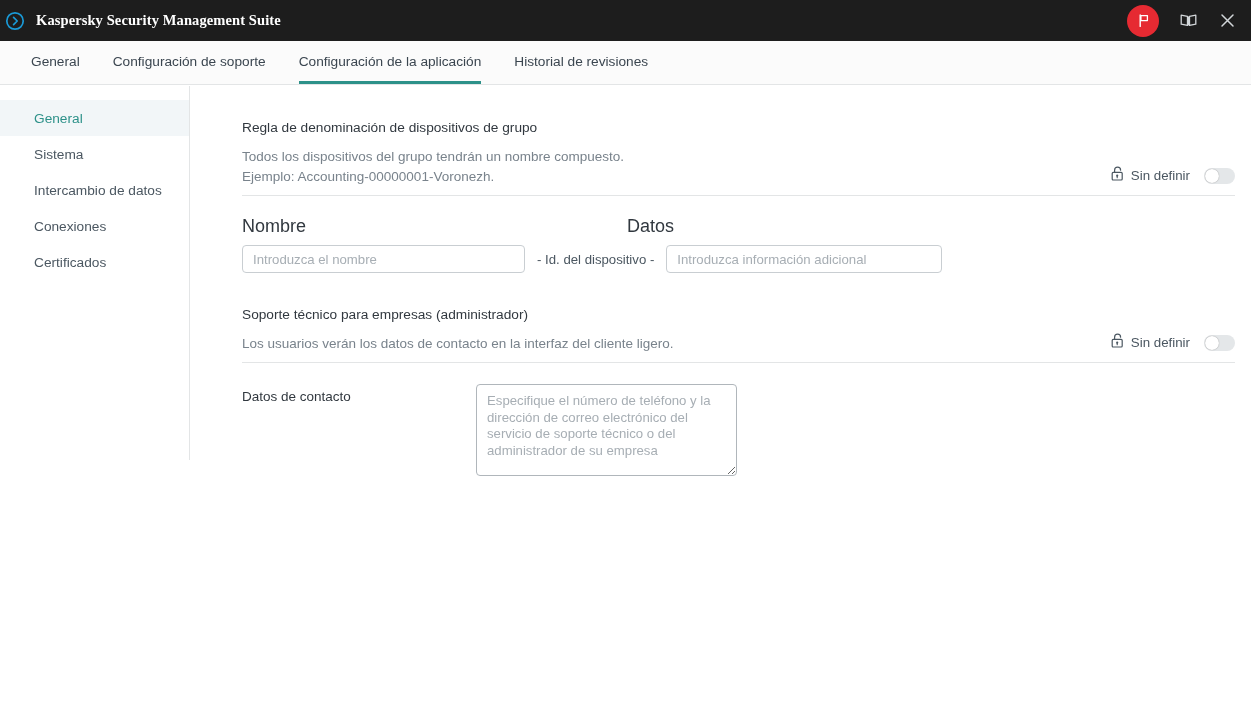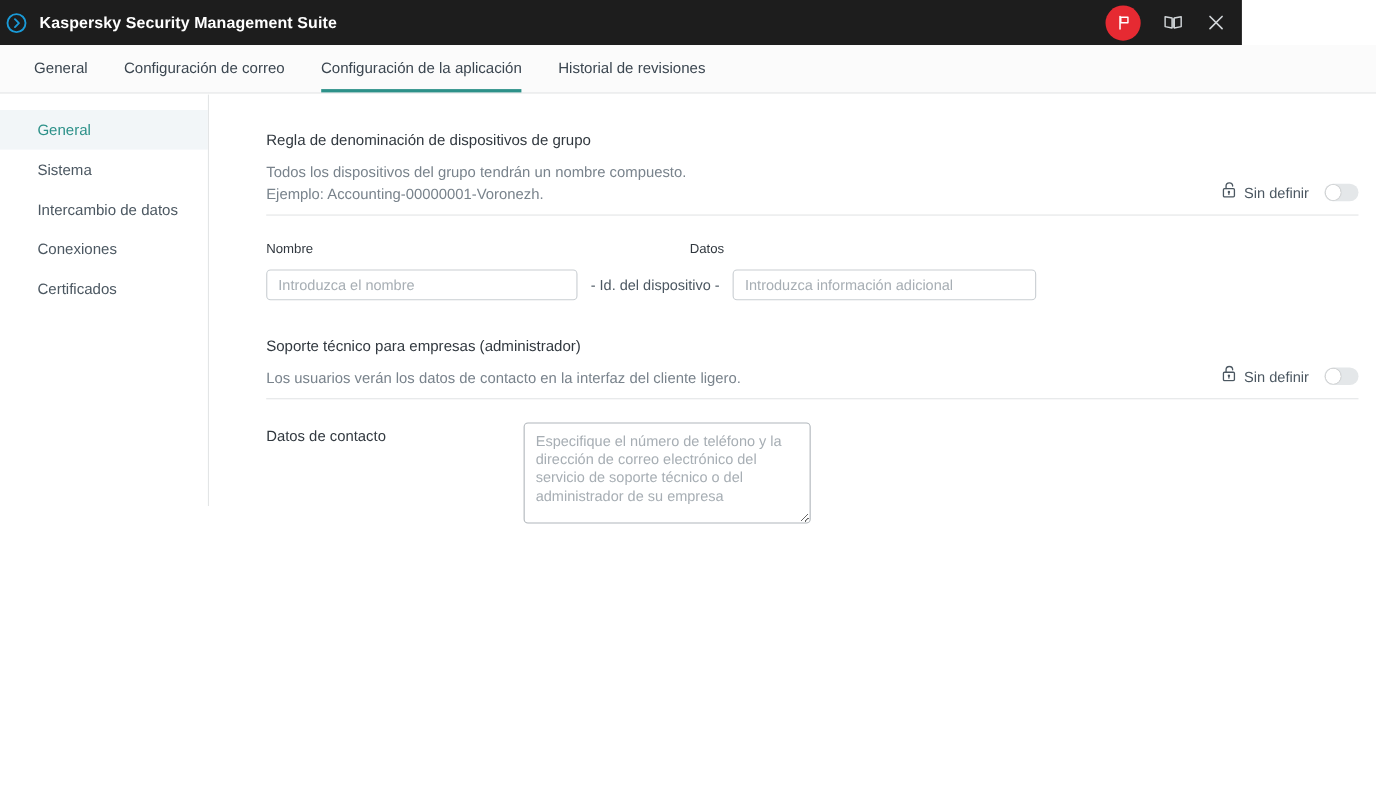--- a/index.html
+++ b/index.html
@@ -6,23 +6,23 @@
   html, body {
     width: 1251px; height: 720px;
     font-family: "Liberation Sans", sans-serif;
     background: #ffffff;
     overflow: hidden;
   }
 
   
   .titlebar {
     position: absolute; left: 0; top: 0;
-    width: 1129px; height: 41px;
+    width: 1251px; height: 41px;
     background: #1d1d1d;
-    display: flex; align-items: center;
+    display: flex; align-items: center; font-family: Liberation Serif, serif;
   }
   .app-logo {
     width: 20px; height: 20px; margin-left: 5px; flex: 0 0 auto;
     display: block;
   }
   .app-title {
     color: #ffffff;
     font-size: 14.5px;
     font-weight: bold;
     margin-left: 11px;
@@ -137,21 +137,21 @@
     background: #ffffff;
     box-shadow: 0 0 1px rgba(0,0,0,.45);
   }
   .divider {
     height: 1px; background: #e3e5e6;
     margin-top: 8px;
     width: 993px;
   }
 
   .field-label {
-    font-size: 12px;
+    font-size: 18px;
     color: #31383f;
     line-height: 18px;
   }
   .labels-row { display: flex; margin-top: 21px; }
   .labels-row .lbl-name { width: 385px; }
 
   .inputs-row { display: flex; align-items: center; margin-top: 10px; }
   .txt-input {
     height: 28px;
     border: 1px solid #c9ced2;
@@ -227,21 +227,21 @@
 
   <span class="tb-icon close">
     <svg width="17" height="17" viewBox="0 0 17 17">
       <path d="M3 3 L14 14 M14 3 L3 14" stroke="#d2d6d9" stroke-width="1.5" stroke-linecap="round"></path>
     </svg>
   </span>
 </div>
 
 <div class="tabbar">
   <div class="tab">General</div>
-  <div class="tab">Configuración de correo</div>
+  <div class="tab">Configuración de soporte</div>
   <div class="tab active">Configuración de la aplicación</div>
   <div class="tab">Historial de revisiones</div>
 </div>
 
 <div class="sidebar">
   <div class="side-item active">General</div>
   <div class="side-item">Sistema</div>
   <div class="side-item">Intercambio de datos</div>
   <div class="side-item">Conexiones</div>
   <div class="side-item">Certificados</div>

